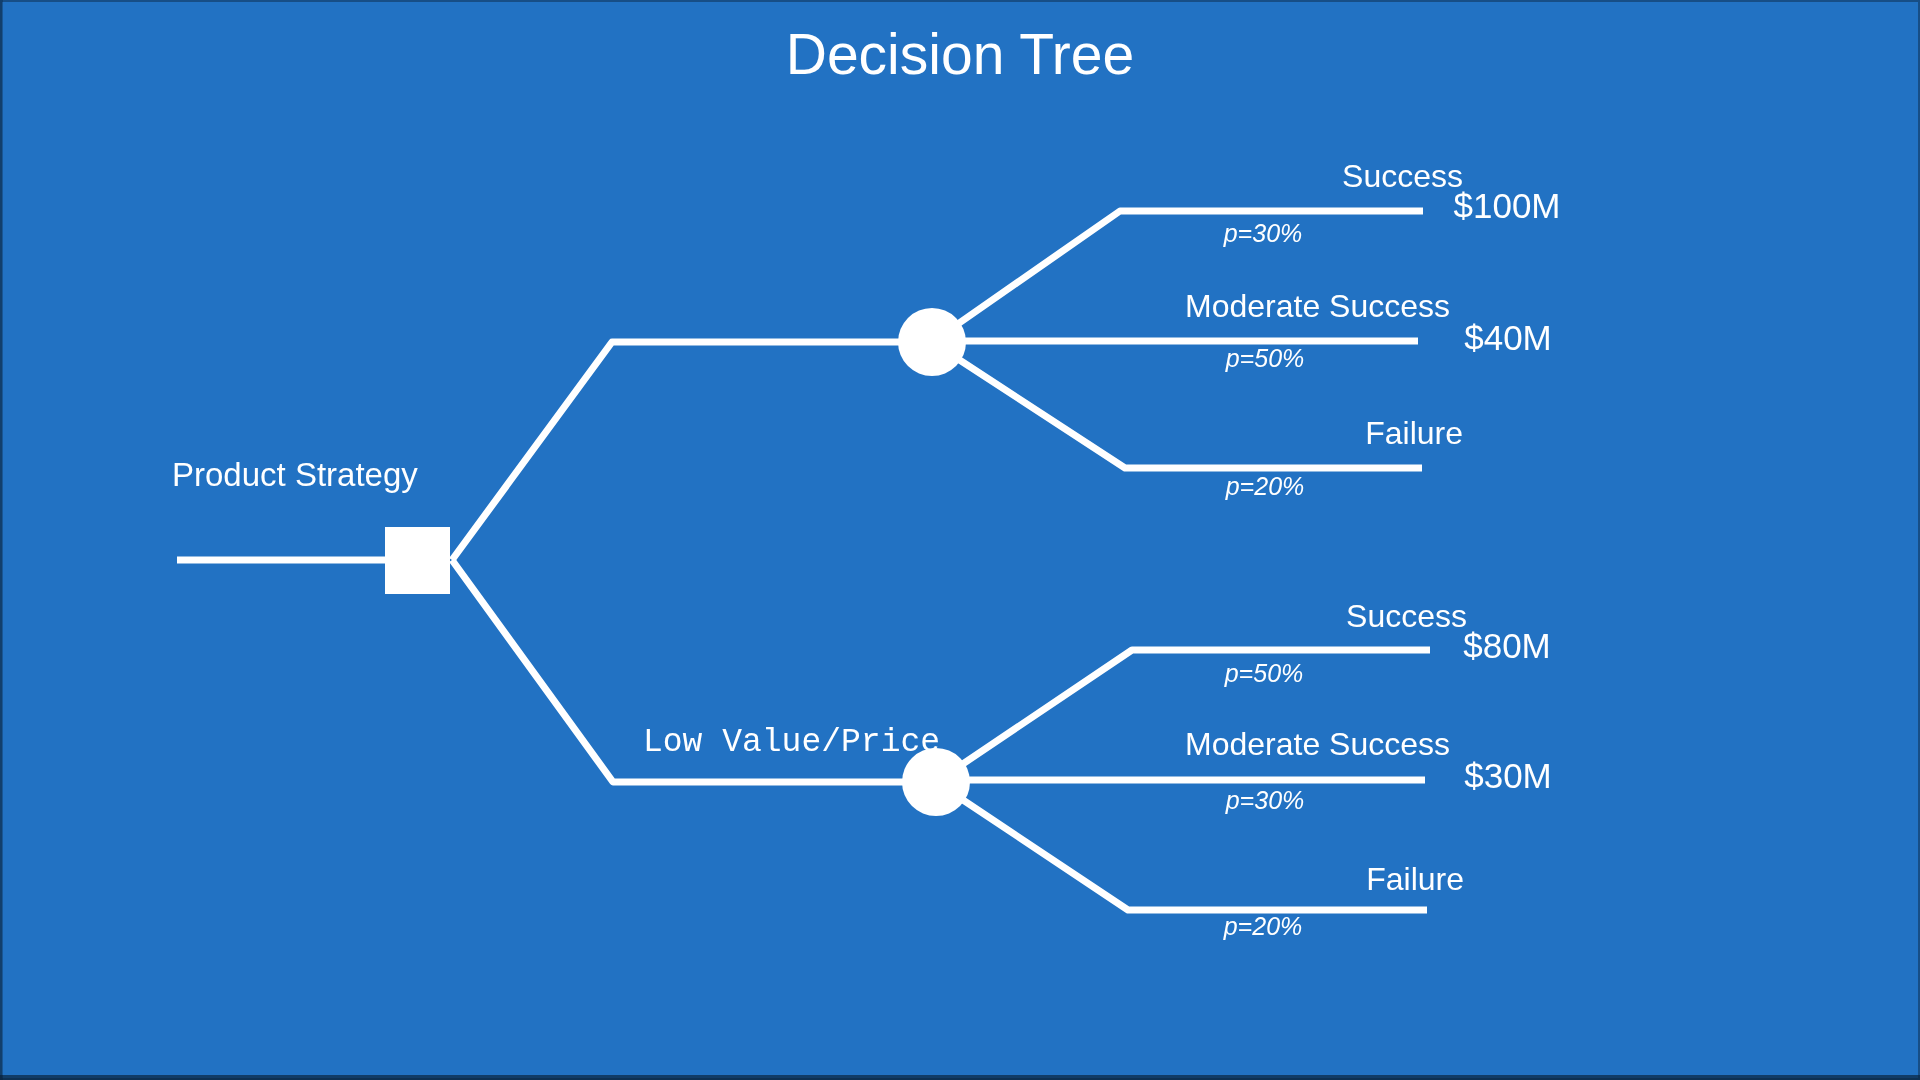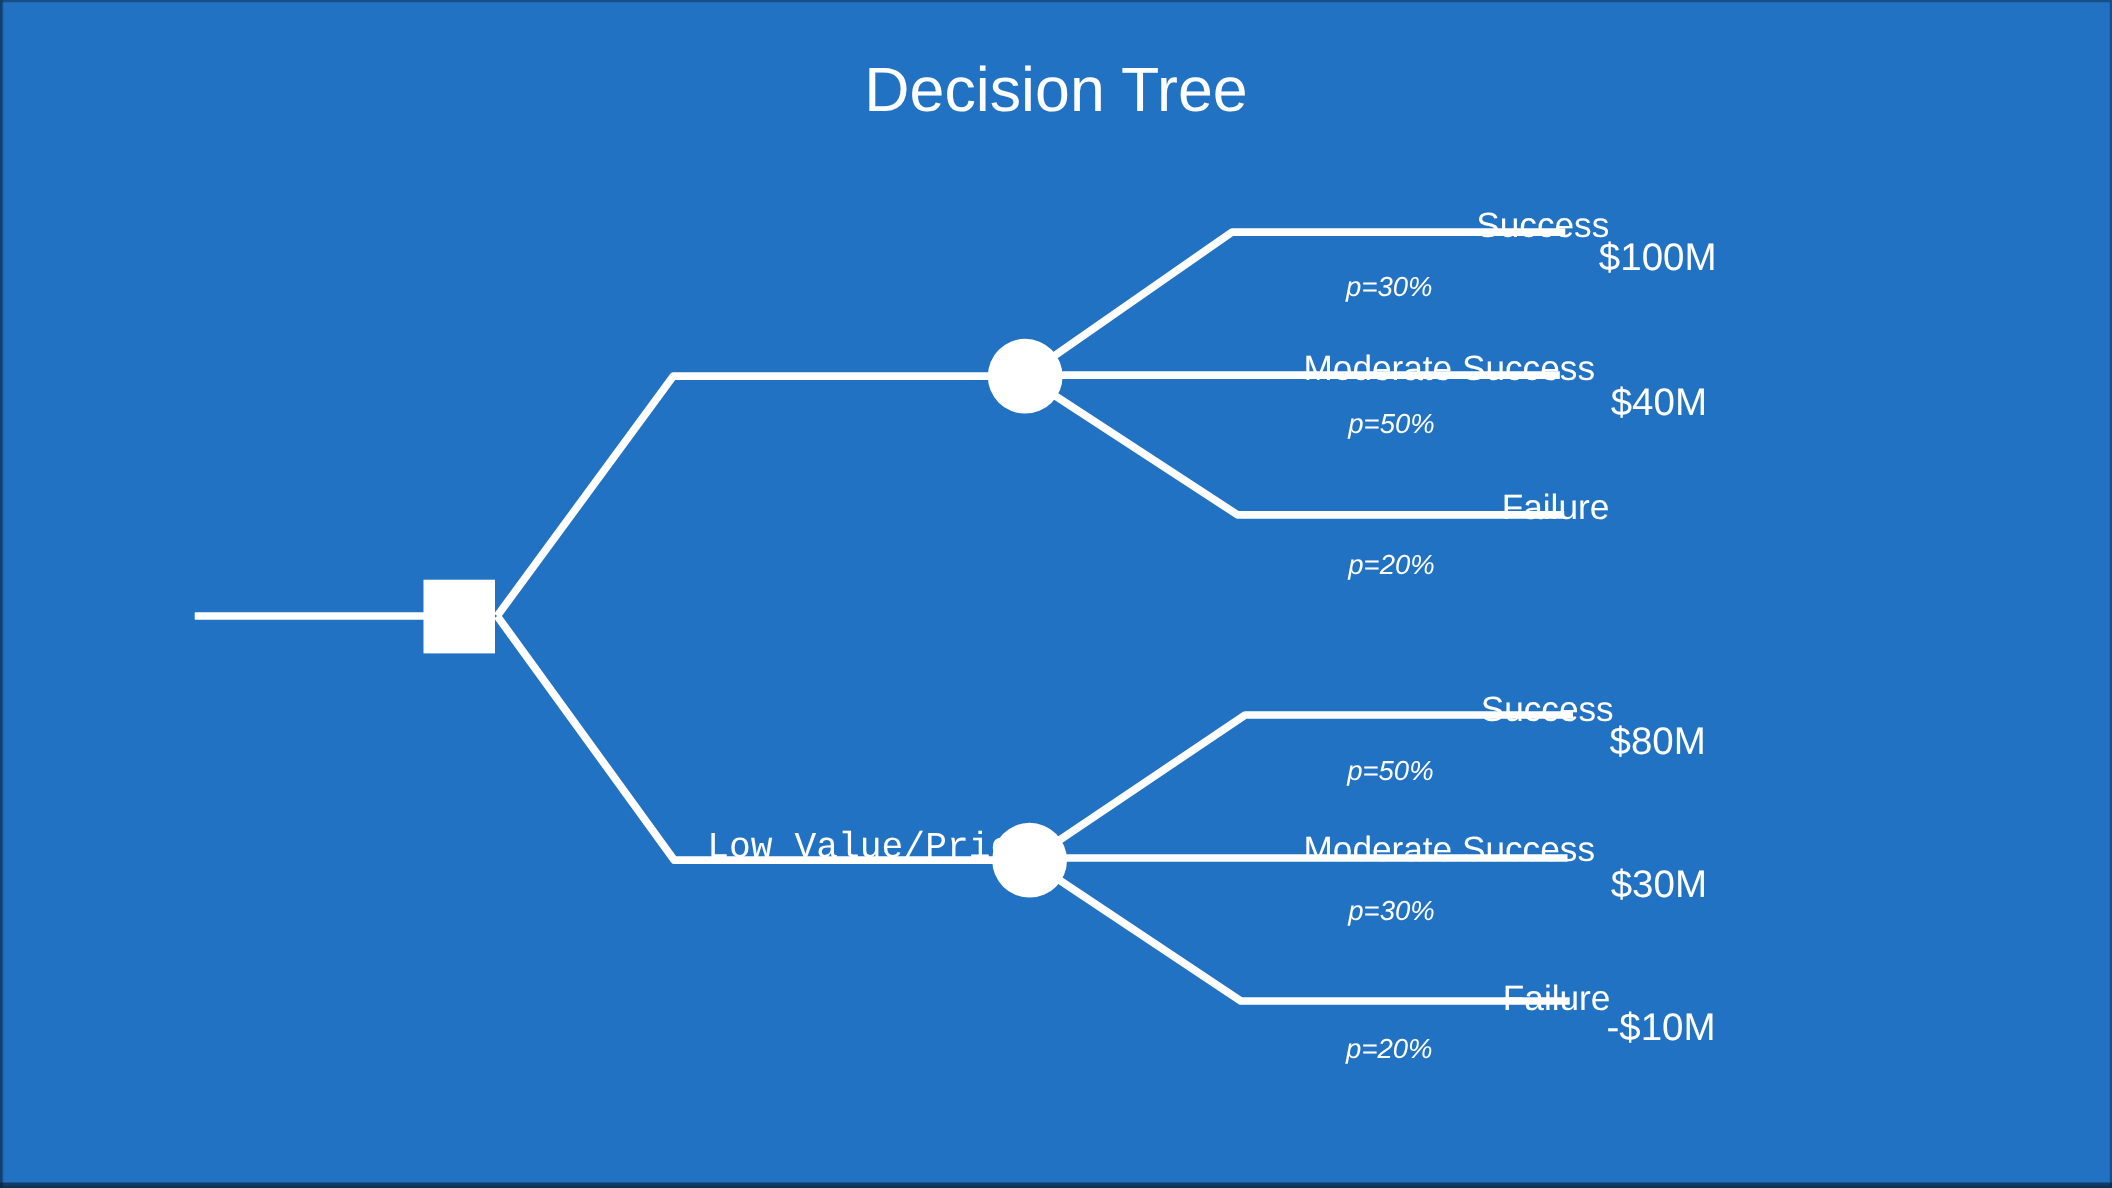--- a/index.html
+++ b/index.html
@@ -23,21 +23,20 @@
     position: absolute;
     left: 0;
     top: 0;
     width: 1920px;
     height: 1080px;
   }
   .label {
     position: absolute;
     color: #FFFFFF;
     white-space: nowrap;
-    margin-top: 28px;
   }
   .slide-title {
     left: 0;
     top: 21px;
     width: 1920px;
     text-align: center;
     font-size: 57px;
     line-height: 66px;
   }
   .node-label {
@@ -86,20 +85,21 @@
       <polyline points="936,782 1128,910 1427,910"></polyline>
     </g>
 
     <rect x="385" y="527" width="65" height="67" fill="#FFFFFF"></rect>
     <circle cx="932" cy="342" r="34" fill="#FFFFFF"></circle>
     <circle cx="936" cy="782" r="34" fill="#FFFFFF"></circle>
   </svg>
 
   <div class="label slide-title">Decision Tree</div>
 
+  <div class="label node-label" style="left:172px; top:455px;">Product Strategy</div>
 
   <div class="label node-label" style="left:643px; top:723px;font-family:Liberation Mono, monospace;">Low Value/Price</div>
 
   <div class="label outcome-name" style="left:1063px; top:157px;">Success</div>
   <div class="label outcome-prob" style="left:1143px; top:218px;">p=30%</div>
   <div class="label outcome-payoff" style="left:1397px; top:185px;">$100M</div>
 
   <div class="label outcome-name" style="left:1050px; top:287px;">Moderate Success</div>
   <div class="label outcome-prob" style="left:1145px; top:343px;">p=50%</div>
   <div class="label outcome-payoff" style="left:1398px; top:317px;">$40M</div>
@@ -110,15 +110,14 @@
   <div class="label outcome-name" style="left:1067px; top:597px;">Success</div>
   <div class="label outcome-prob" style="left:1144px; top:658px;">p=50%</div>
   <div class="label outcome-payoff" style="left:1397px; top:625px;">$80M</div>
 
   <div class="label outcome-name" style="left:1050px; top:725px;">Moderate Success</div>
   <div class="label outcome-prob" style="left:1145px; top:785px;">p=30%</div>
   <div class="label outcome-payoff" style="left:1398px; top:755px;">$30M</div>
 
   <div class="label outcome-name" style="left:1064px; top:860px;">Failure</div>
   <div class="label outcome-prob" style="left:1143px; top:911px;">p=20%</div>
-  <div class="label outcome-payoff" style="left:1400px; top:885px;">-$10M</div>
 
 </div>
 
 </body></html>

